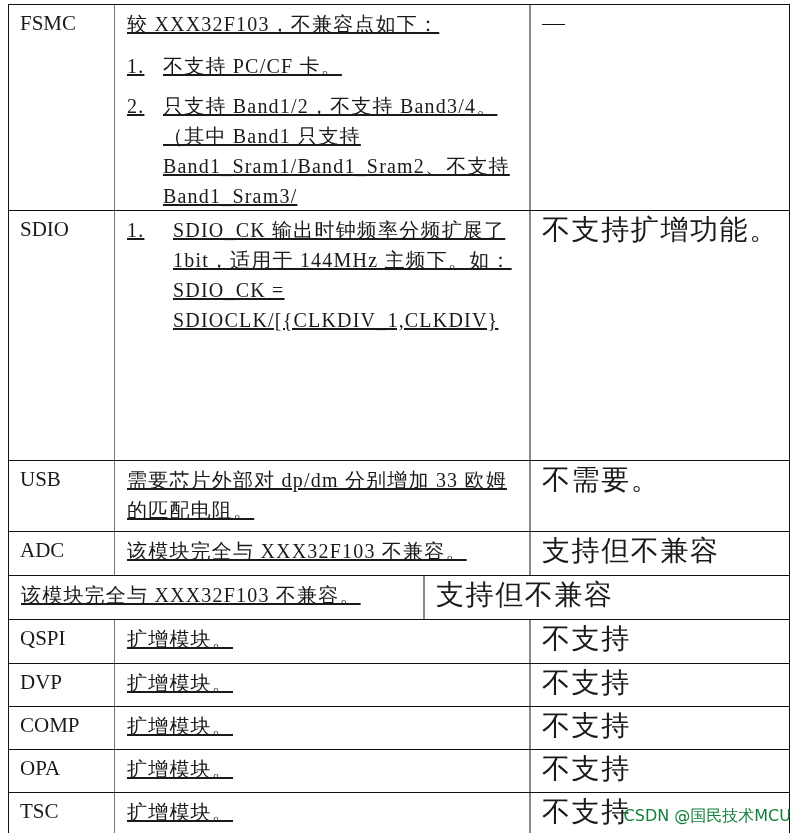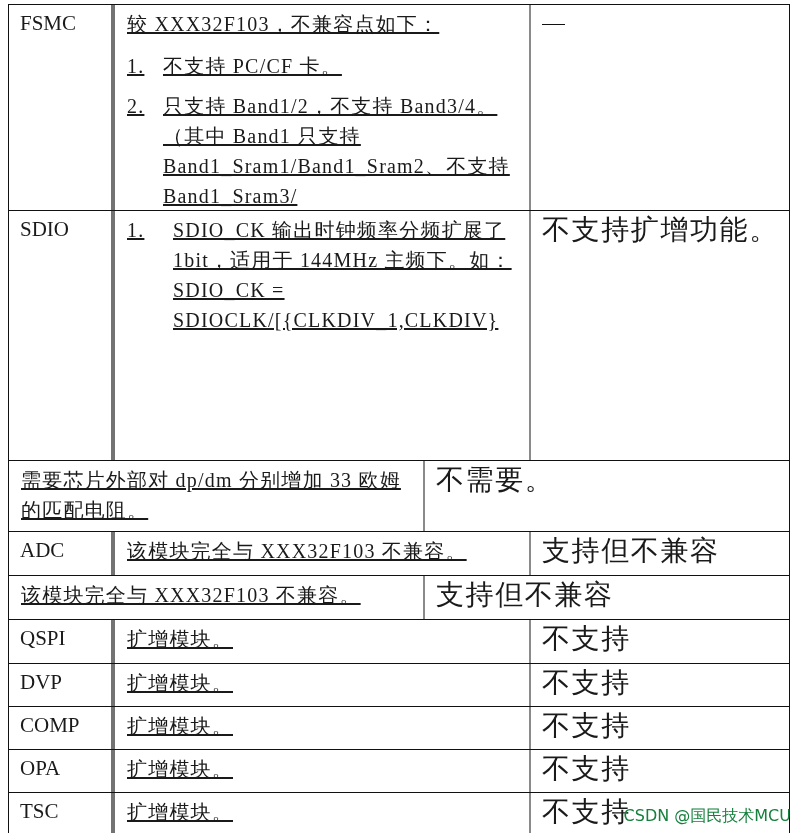--- a/index.html
+++ b/index.html
@@ -1,20 +1,20 @@
 <!DOCTYPE html>
 <html><head>
 <meta charset="utf-8">
 <style>
   html, body { margin: 0; padding: 0; background: #ffffff; }
   body { width: 803px; height: 833px; position: relative; overflow: hidden;
          font-family: "Liberation Serif", "DejaVu Serif", serif; color: #1a1a1a; }
   .tbl { position: absolute; left: 8px; top: 4px; width: 780px; border: 1px solid #111; border-bottom: none; }
   .row { position: relative; border-bottom: 1px solid #111; overflow: hidden; display: flex; }
-  .c1 { width: 105px; padding: 6px 0 0 11px; font-size: 21px; line-height: 24px; border-right: 4px solid #737373; box-sizing: border-box; width: 106px; flex: none; }
+  .c1 { width: 105px; padding: 6px 0 0 11px; font-size: 21px; line-height: 24px; border-right: 1px solid #737373; box-sizing: border-box; width: 106px; flex: none; }
   .c2 { width: 416px; flex: none; padding: 4px 8px 0 12px; box-sizing: border-box; font-size: 20px; line-height: 30px; letter-spacing: 1.2px; border-right: 2px solid #8a8a8a; text-decoration: underline; }
   .c3 { flex: 1; padding: 4px 8px 0 11px; box-sizing: border-box; font-size: 28px; line-height: 30px; letter-spacing: 1.6px; }
   .para { margin: 0 0 12px 0; }
   .li { display: flex; margin: 0 0 10px 0; }
   .li .num { width: 36px; flex: none; }
   .li.wide .num { width: 46px; }
   .li .txt { flex: 1; }
   .dash { display: inline-block; width: 23px; height: 0; border-top: 1.5px solid #111; vertical-align: middle; margin-top: -4px; }
   .wm { position: absolute; right: 12px; bottom: 6px; font-family: "DejaVu Sans", sans-serif; font-size: 16px; color: #15803d; letter-spacing: 0; }
 </style>
@@ -46,20 +46,21 @@
     <div class="c2">
       <div class="li wide">
         <span class="num">1.</span>
         <span class="txt">SDIO_CK 输出时钟频率分频扩展了 1bit，适用于 144MHz 主频下。如：SDIO_CK = SDIOCLK/[{CLKDIV_1,CLKDIV}</span>
       </div>
     </div>
     <div class="c3">不支持扩增功能。</div>
   </div>
 
   <div class="row" style="height:70px">
+    <div class="c1">USB</div>
     <div class="c2">需要芯片外部对 dp/dm 分别增加 33 欧姆的匹配电阻。</div>
     <div class="c3">不需要。</div>
   </div>
 
   <div class="row" style="height:43px">
     <div class="c1">ADC</div>
     <div class="c2">该模块完全与 XXX32F103 不兼容。</div>
     <div class="c3">支持但不兼容</div>
   </div>
 

